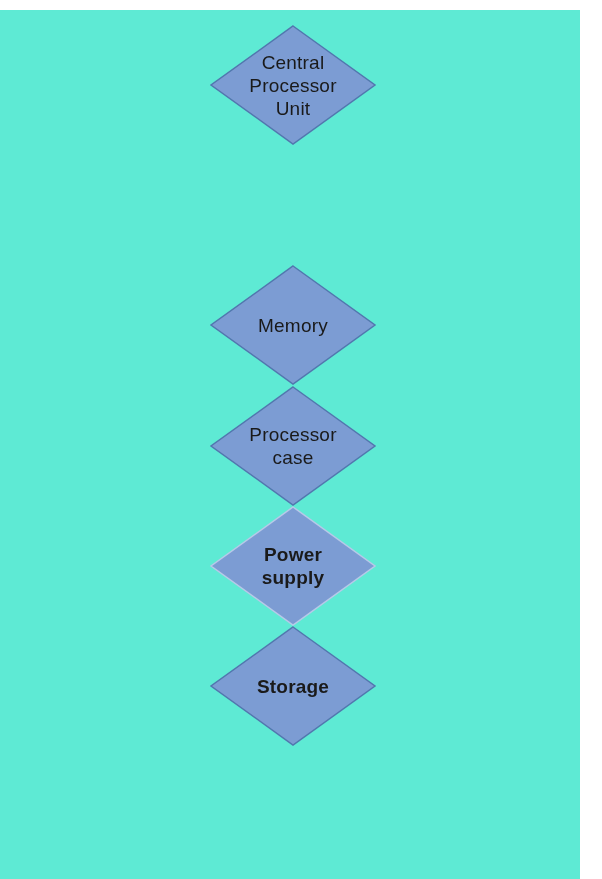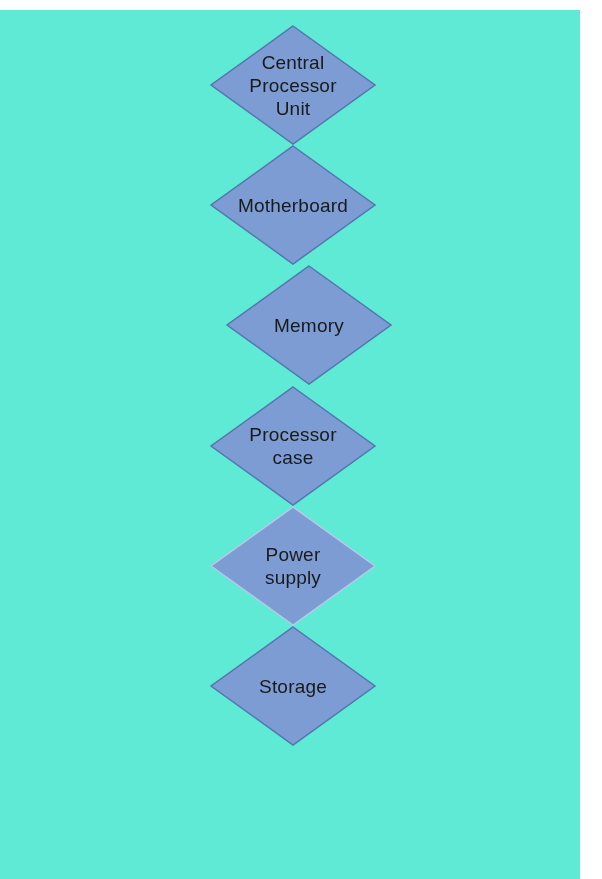--- a/index.html
+++ b/index.html
@@ -51,45 +51,39 @@
 <div class="stage">
 
 <div class="diamond-node" style="left: 210px; top: 15px;">
     <svg width="166" height="120" viewBox="0 0 166 120" aria-hidden="true">
       <polygon points="83,1 165,60 83,119 1,60" stroke-width="1.5" stroke-linejoin="miter" fill="#7C9CD3" stroke="#5277AE"></polygon>
     </svg>
     <div class="node-label" style="color: rgb(26, 26, 26);">Central
 Processor
 Unit</div>
   </div>
-    <div class="diamond-node" style="left: 210px; top: 135px;">
-    <svg width="166" height="120" viewBox="0 0 166 120" aria-hidden="true">
-      <polygon points="83,1 165,60 83,119 1,60" stroke-width="1.5" stroke-linejoin="miter" fill="#7C9CD3" stroke="#5277AE"></polygon>
-    </svg>
-    <div class="node-label" style="color: rgb(26, 26, 26);">Motherboard</div>
-  </div>
-    <div class="diamond-node" style="left: 226px; top: 255px;">
+    <div class="diamond-node" style="left: 210px; top: 255px;">
     <svg width="166" height="120" viewBox="0 0 166 120" aria-hidden="true">
       <polygon points="83,1 165,60 83,119 1,60" stroke-width="1.5" stroke-linejoin="miter" fill="#7C9CD3" stroke="#5277AE"></polygon>
     </svg>
     <div class="node-label" style="color: rgb(26, 26, 26);">Memory</div>
   </div>
     <div class="diamond-node" style="left: 210px; top: 376px;">
     <svg width="166" height="120" viewBox="0 0 166 120" aria-hidden="true">
       <polygon points="83,1 165,60 83,119 1,60" stroke-width="1.5" stroke-linejoin="miter" fill="#7C9CD3" stroke="#5277AE"></polygon>
     </svg>
     <div class="node-label" style="color: rgb(26, 26, 26);">Processor
 case</div>
   </div>
     <div class="diamond-node" style="left: 210px; top: 496px;">
     <svg width="166" height="120" viewBox="0 0 166 120" aria-hidden="true">
       <polygon points="83,1 165,60 83,119 1,60" stroke-width="1.5" stroke-linejoin="miter" fill="#7C9CD3" stroke="#B7C9E8"></polygon>
     </svg>
-    <div class="node-label" style="color: rgb(26, 26, 26);">Power
+    <div class="node-label" style="color: rgb(26, 26, 26); font-weight: bold;">Power
 supply</div>
   </div>
     <div class="diamond-node" style="left: 210px; top: 616px;">
     <svg width="166" height="120" viewBox="0 0 166 120" aria-hidden="true">
       <polygon points="83,1 165,60 83,119 1,60" stroke-width="1.5" stroke-linejoin="miter" fill="#7C9CD3" stroke="#5277AE"></polygon>
     </svg>
-    <div class="node-label" style="color: rgb(26, 26, 26);">Storage</div>
+    <div class="node-label" style="color: rgb(26, 26, 26); font-weight: bold;">Storage</div>
   </div>
   </div>
 
 </body></html>

